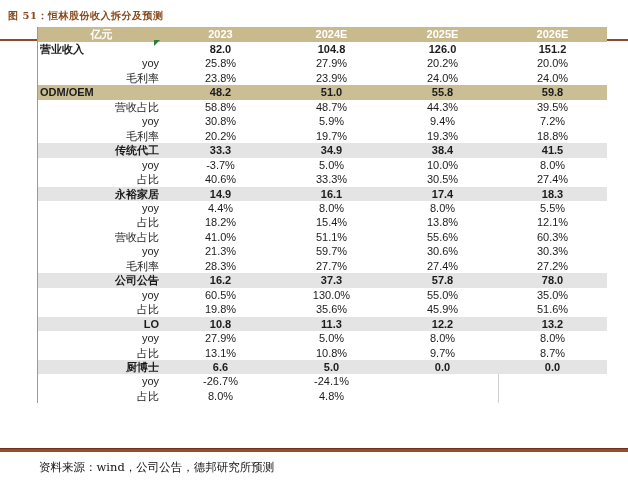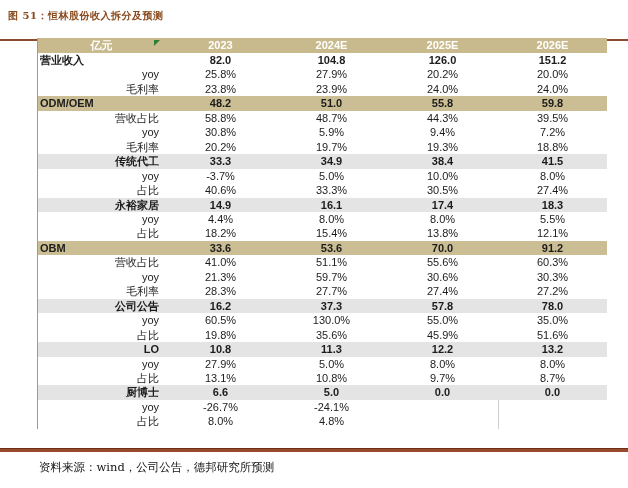--- a/index.html
+++ b/index.html
@@ -8,21 +8,21 @@
     font-family:"Liberation Sans",sans-serif;overflow:hidden;
   }
   .fig-title{
     position:absolute;left:8px;top:9px;
     font-family:"DejaVu Serif",serif;
     font-size:10px;font-weight:bold;color:#8a4a1d;letter-spacing:0.5px;
   }
   .rule-top{position:absolute;left:0;top:39px;width:628px;height:2px;background:#8d4a2e;}
   .rule-bottom{position:absolute;left:0;top:448px;width:628px;height:2.5px;background:#9a4a2c;border-top:1px solid #6e3018;}
   .tbl-wrap{
-    position:absolute;left:37px;top:38px;width:569px;
+    position:absolute;left:37px;top:27px;width:569px;
     border-left:1px solid #9a9a9a;background:#ffffff;
   }
   table{border-collapse:collapse;table-layout:fixed;width:569px;}
   thead th{
     height:15px;background:#c9ba8e;color:#ffffff;
     font-size:11px;font-weight:bold;text-align:center;padding:0;line-height:15px;
   }
   tbody td{
     height:14.45px;line-height:14.45px;font-size:11px;color:#1c1c1c;
     padding:0;white-space:nowrap;overflow:hidden;
@@ -154,27 +154,20 @@
           <td class="val">8.0%</td>
           <td class="val">5.5%</td>
         </tr>
         <tr class="row-detail">
           <td class="lbl-right">占比</td>
           <td class="val">18.2%</td>
           <td class="val">15.4%</td>
           <td class="val">13.8%</td>
           <td class="val">12.1%</td>
         </tr>
-        <tr class="row-section">
-          <td class="lbl-left">OBM</td>
-          <td class="val">33.6</td>
-          <td class="val">53.6</td>
-          <td class="val">70.0</td>
-          <td class="val">91.2</td>
-        </tr>
         <tr class="row-detail">
           <td class="lbl-right">营收占比</td>
           <td class="val">41.0%</td>
           <td class="val">51.1%</td>
           <td class="val">55.6%</td>
           <td class="val">60.3%</td>
         </tr>
         <tr class="row-detail">
           <td class="lbl-right">yoy</td>
           <td class="val">21.3%</td>

